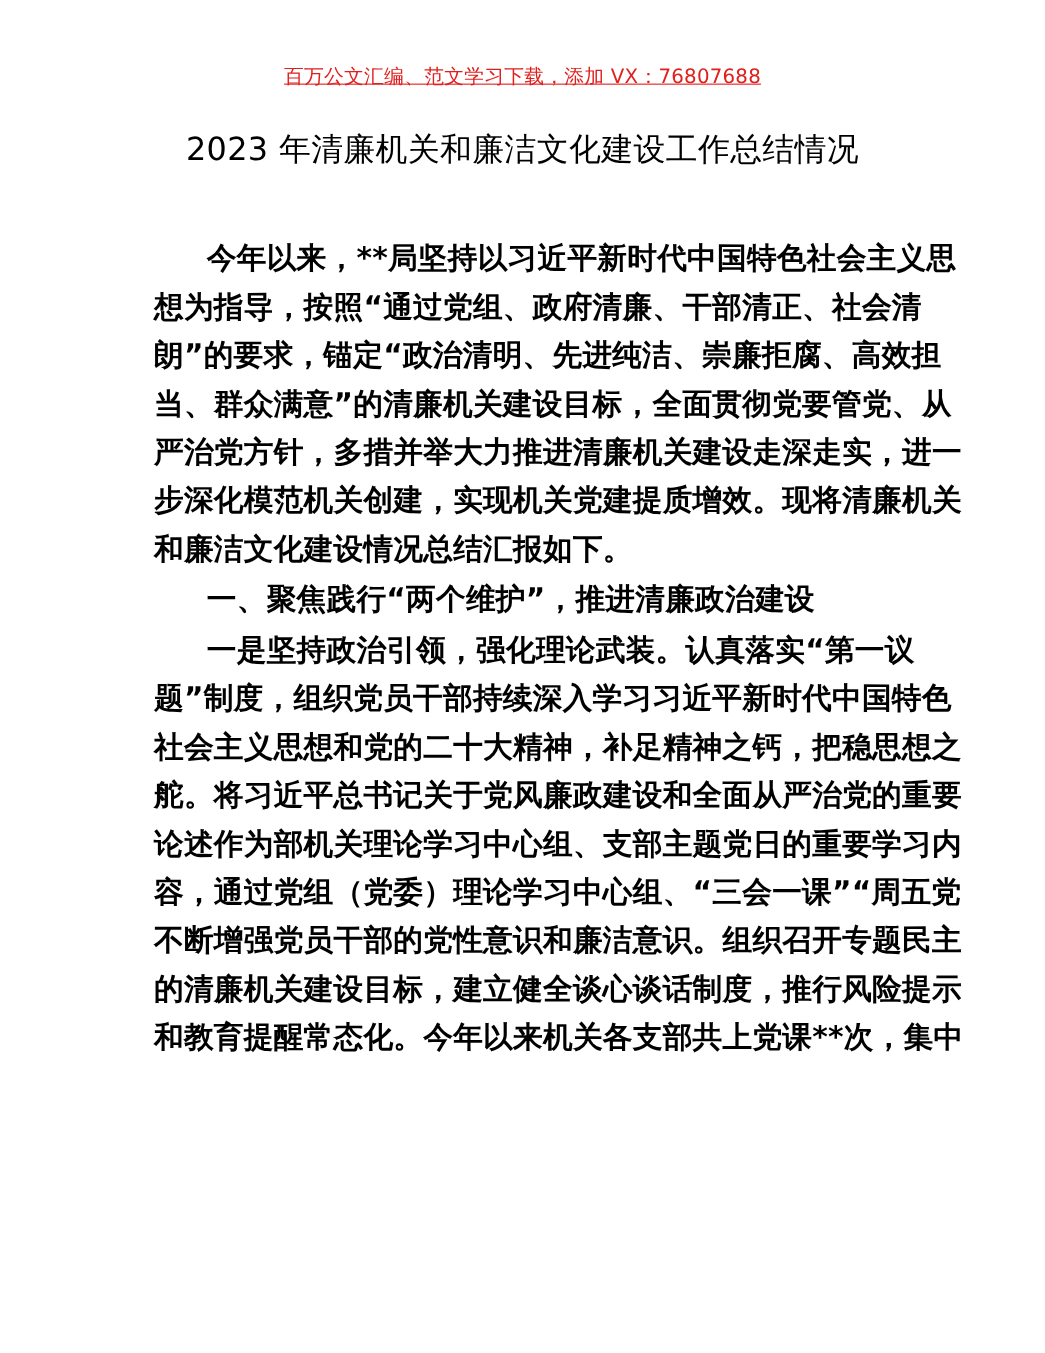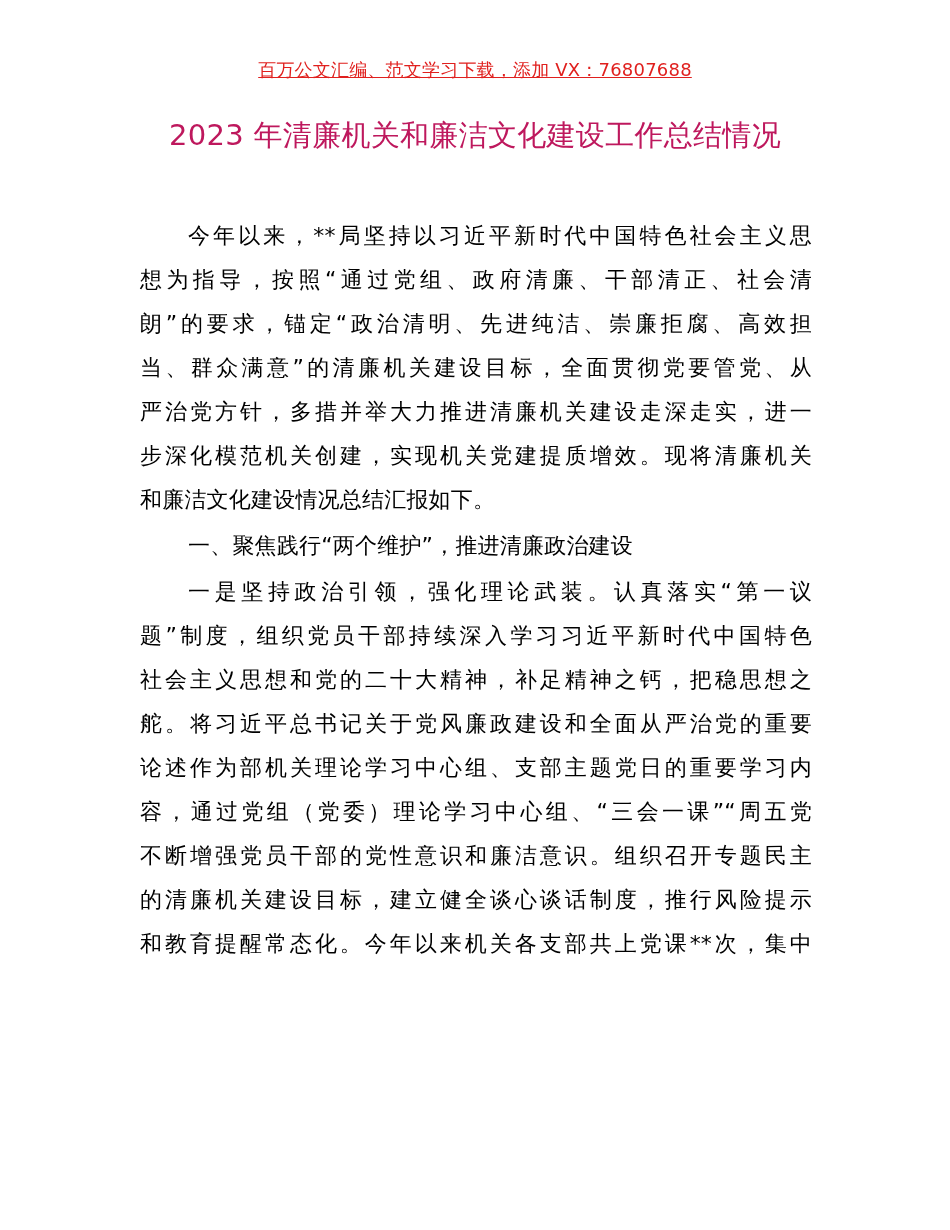--- a/index.html
+++ b/index.html
@@ -36,37 +36,38 @@
       text-decoration: underline;
     }
     .title {
       position: absolute;
       top: 113px;
       left: 120px;
       width: 710px;
       text-align: center;
       font-size: 29px;
       line-height: 44px;
-      color: #be185d;
+      color: #000000;
       letter-spacing: 0.3px;
     }
     .body-text {
       position: absolute;
       left: 140px;
       top: 214px;
       width: 672px;
     }
     .line {
       height: 44px;
       line-height: 44px;
-      font-size: 22px;
+      font-size: 27px;
       white-space: nowrap;
       letter-spacing: 0.2px;
       text-align: justify;
       text-align-last: justify;
+      font-weight: bold;
     }
     .line.last {
       text-align-last: left;
     }
     .line.indent {
       padding-left: 48px;
     }
   </style>
 </head>
 <body>

